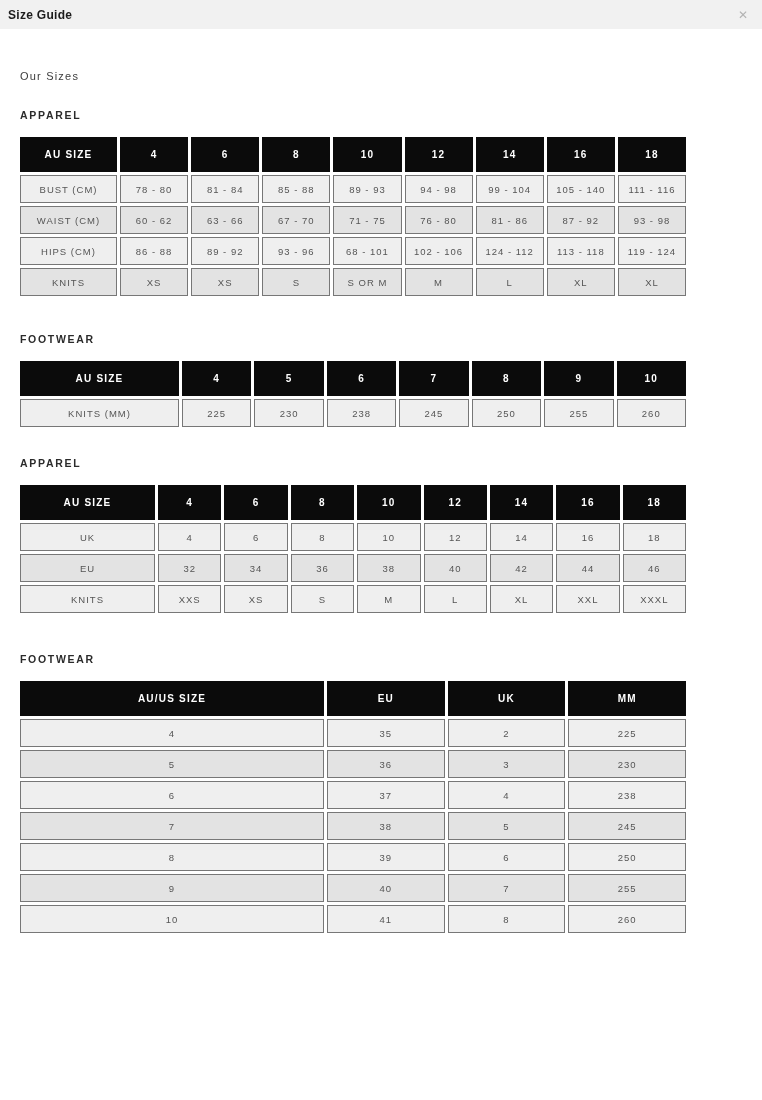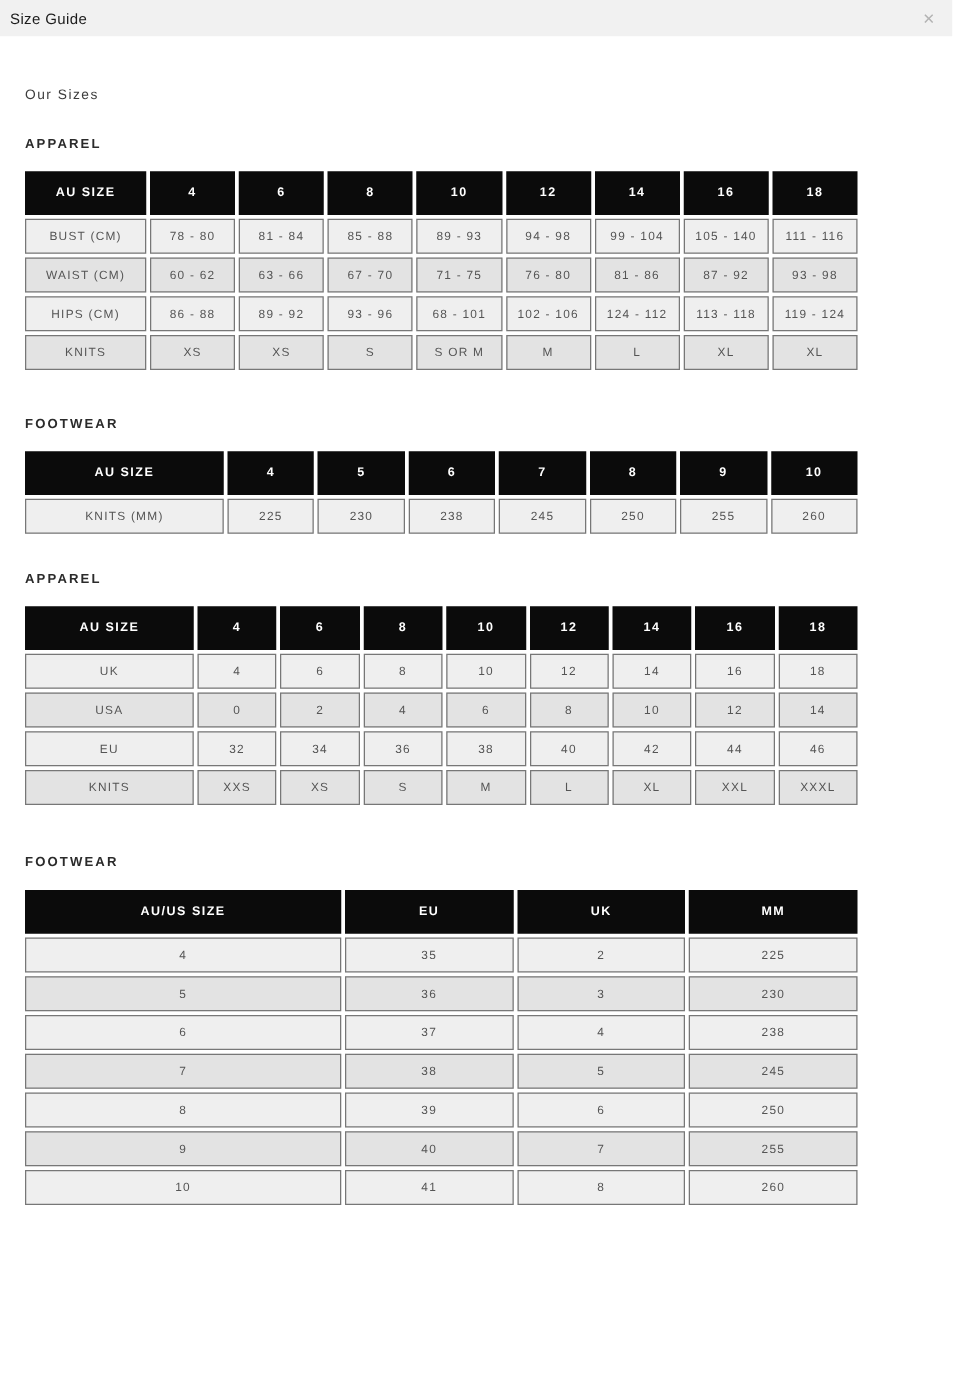--- a/index.html
+++ b/index.html
@@ -9,21 +9,21 @@
     font-family: "Liberation Sans", sans-serif;
     overflow: hidden;
   }
   .topbar {
     height: 29px;
     background: #f1f1f1;
     display: flex; align-items: center; justify-content: space-between;
     padding: 0 10px 0 8px;
   }
   .topbar-title {
-    font-size: 12px; font-weight: normal; color: #1c1c1c; letter-spacing: 0.3px;
+    font-size: 12px; font-weight: bold; color: #1c1c1c; letter-spacing: 0.3px;
   }
   .close {
     color: #b3b3b3; font-size: 12px; line-height: 1; cursor: pointer;
     padding: 2px 4px;
   }
   .content { padding: 0 20px; }
   .section-title {
     margin-top: 41px;
     font-size: 11px; color: #3d3d3d; letter-spacing: 1.2px;
   }
@@ -50,21 +50,21 @@
     border: 1px solid #777777;
     color: #555555;
     font-size: 9.5px; letter-spacing: 1px;
     height: 28px; text-align: center; vertical-align: middle;
     white-space: nowrap; overflow: hidden;
   }
   table.sg tbody tr:nth-child(even) td { background: #e3e3e3; }
   .t1 th:first-child { width: 97px; }
   .t2 th:first-child { width: 159px; }
   .t3 th:first-child { width: 135px; }
-  .t4 th:first-child { width: 253px; }
+  .t4 th:first-child { width: 304px; }
   .note {
     margin-top: 21px;
     font-size: 11px; color: #4a4a4a; letter-spacing: 0.7px;
   }
 </style>
 </head>
 <body>
 
 <div>
 
@@ -191,31 +191,20 @@
             <td>4</td>
             <td>6</td>
             <td>8</td>
             <td>10</td>
             <td>12</td>
             <td>14</td>
             <td>16</td>
             <td>18</td>
           </tr>
           <tr>
-            <td>USA</td>
-            <td>0</td>
-            <td>2</td>
-            <td>4</td>
-            <td>6</td>
-            <td>8</td>
-            <td>10</td>
-            <td>12</td>
-            <td>14</td>
-          </tr>
-          <tr>
             <td>EU</td>
             <td>32</td>
             <td>34</td>
             <td>36</td>
             <td>38</td>
             <td>40</td>
             <td>42</td>
             <td>44</td>
             <td>46</td>
           </tr>

